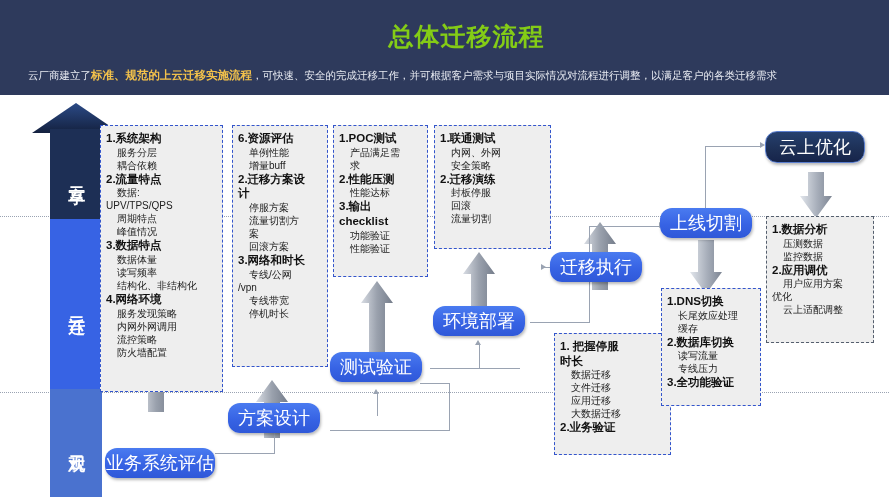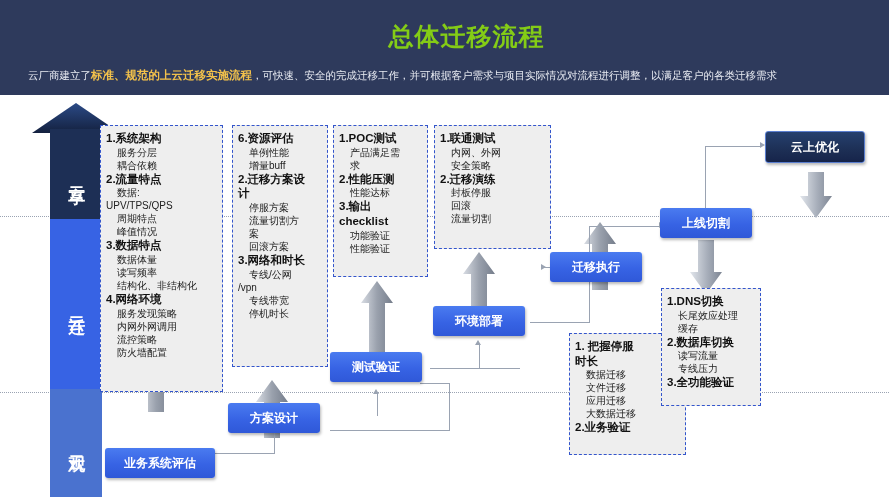--- a/index.html
+++ b/index.html
@@ -61,22 +61,22 @@
   .b-item {
     font-size:10px; color:#222; line-height:1.3; padding-left:11px;
   }
   .b-cont { font-size:11.5px; font-weight:bold; color:#111; line-height:1.28; }
   .b-cont-sm { font-size:10px; color:#222; line-height:1.3; }
 
   
   .pill {
     position:absolute;
     display:flex; align-items:center; justify-content:center;
-    color:#fff; font-weight:bold; font-size:12px;
-    border-radius:3px;
+    color:#fff; font-weight:normal; font-size:18px;
+    border-radius:12px;
     box-shadow:1px 2px 3px rgba(0,0,0,0.28);
   }
   .pill.blue  { background:linear-gradient(180deg,#4a7bf0 0%,#3763e4 55%,#2f58d8 100%); }
   .pill.navy  { background:linear-gradient(180deg,#26406e 0%,#1d2f55 60%,#16244a 100%);
                 border:1px solid #5b7fd0; }
 
   
   .conn { position:absolute; background:#9aa3b2; }
   .conn.h { height:1px; }
   .conn.v { width:1px; }
@@ -245,40 +245,49 @@
   <div class="dbox" style="left:434px;top:125px;width:117px;height:124px;">
     <div class="b-title">1.联通测试</div>
     <div class="b-item">内网、外网</div>
     <div class="b-item">安全策略</div>
     <div class="b-title">2.迁移演练</div>
     <div class="b-item">封板停服</div>
     <div class="b-item">回滚</div>
     <div class="b-item">流量切割</div>
   </div>
 
-  <div class="dbox" style="left:554px;top:333px;width:117px;height:122px;margin-left:15px;">
+  <div class="dbox" style="left:554px;top:333px;width:117px;height:122px;">
     <div class="b-title">1. 把握停服</div>
     <div class="b-cont">时长</div>
     <div class="b-item">数据迁移</div>
     <div class="b-item">文件迁移</div>
     <div class="b-item">应用迁移</div>
     <div class="b-item">大数据迁移</div>
     <div class="b-title">2.业务验证</div>
   </div>
 
   <div class="dbox" style="left:661px;top:288px;width:100px;height:118px;">
     <div class="b-title">1.DNS切换</div>
     <div class="b-item">长尾效应处理</div>
     <div class="b-item">缓存</div>
     <div class="b-title">2.数据库切换</div>
     <div class="b-item">读写流量</div>
     <div class="b-item">专线压力</div>
     <div class="b-title">3.全功能验证</div>
   </div>
 
+  <div class="dbox gray" style="left:766px;top:216px;width:108px;height:127px;">
+    <div class="b-title">1.数据分析</div>
+    <div class="b-item">压测数据</div>
+    <div class="b-item">监控数据</div>
+    <div class="b-title">2.应用调优</div>
+    <div class="b-item">用户应用方案</div>
+    <div class="b-cont-sm">优化</div>
+    <div class="b-item">云上适配调整</div>
+  </div>
 
   <div class="pill blue" style="left:228px;top:403px;width:92px;height:30px;">
     <span>方案设计</span>
   </div>
   <div class="pill blue" style="left:105px;top:448px;width:110px;height:30px;">
     <span>业务系统评估</span>
   </div>
   <div class="pill blue" style="left:330px;top:352px;width:92px;height:30px;">
     <span>测试验证</span>
   </div>

